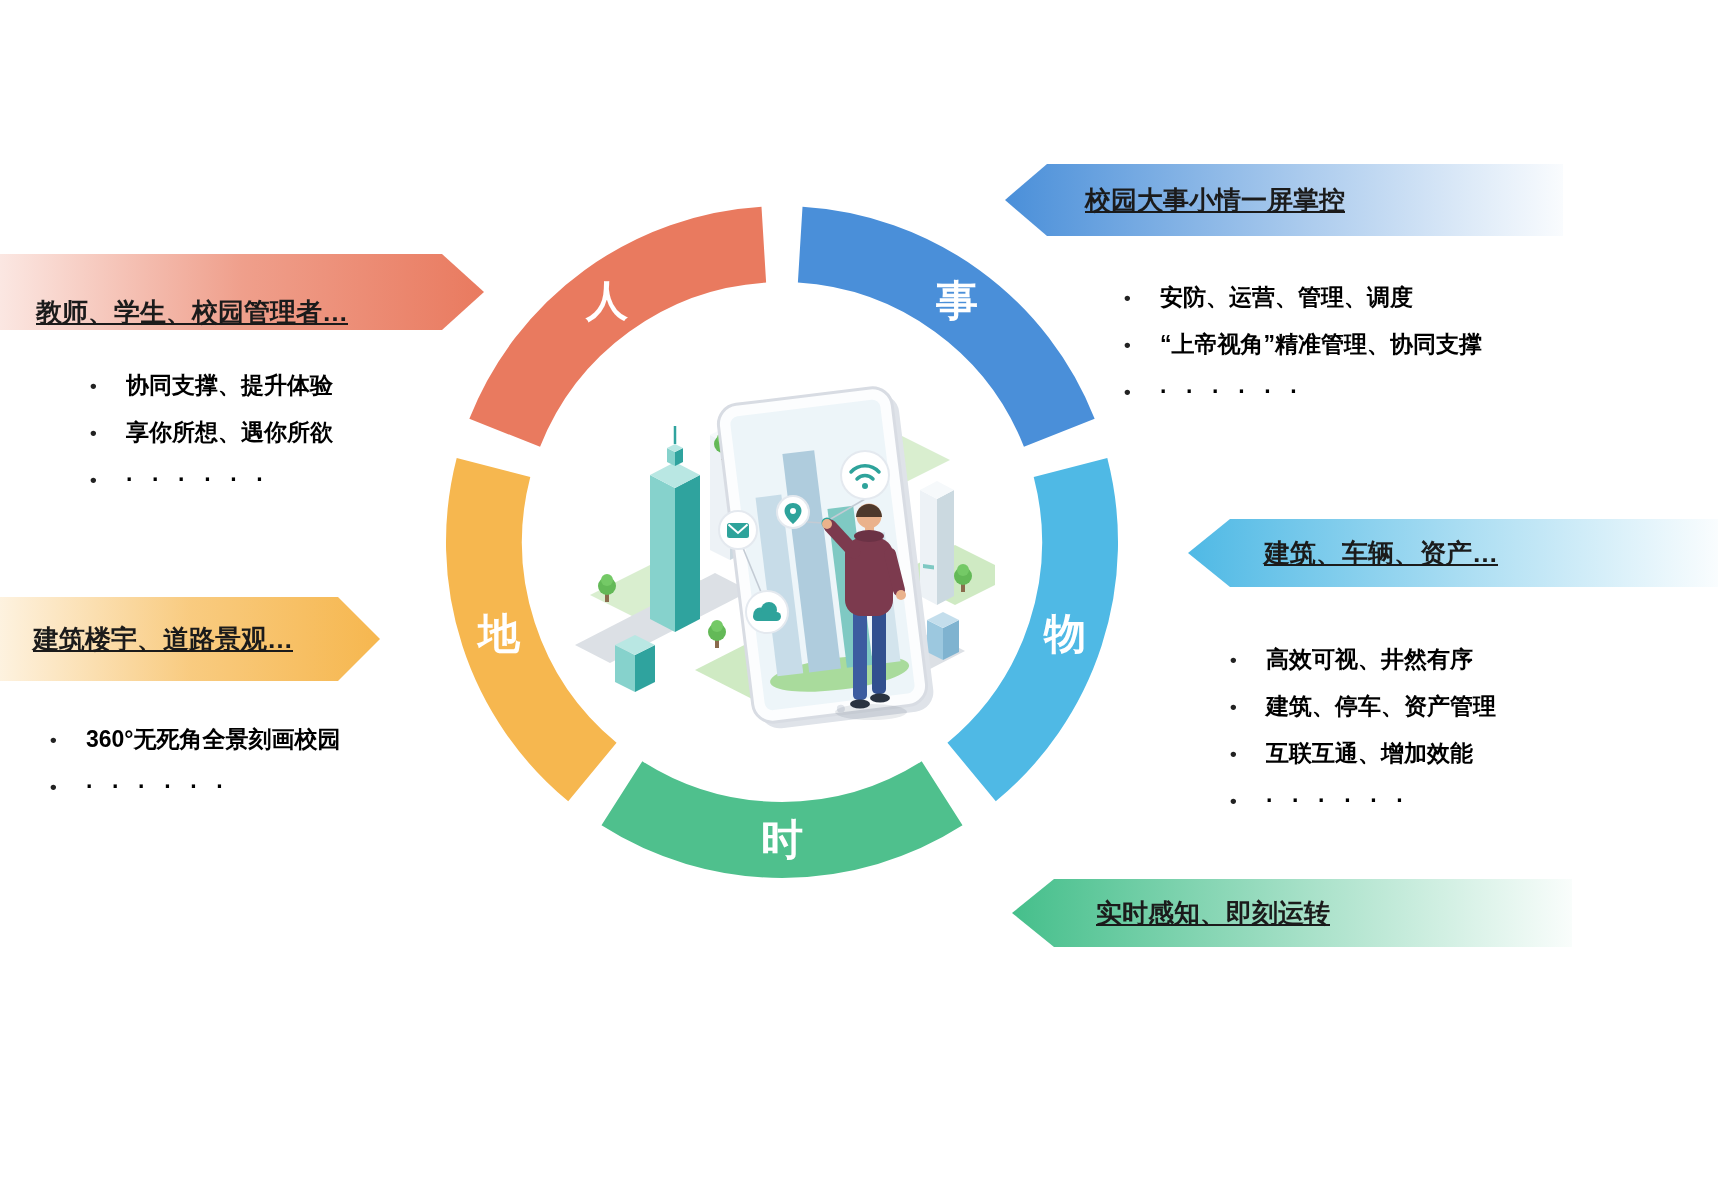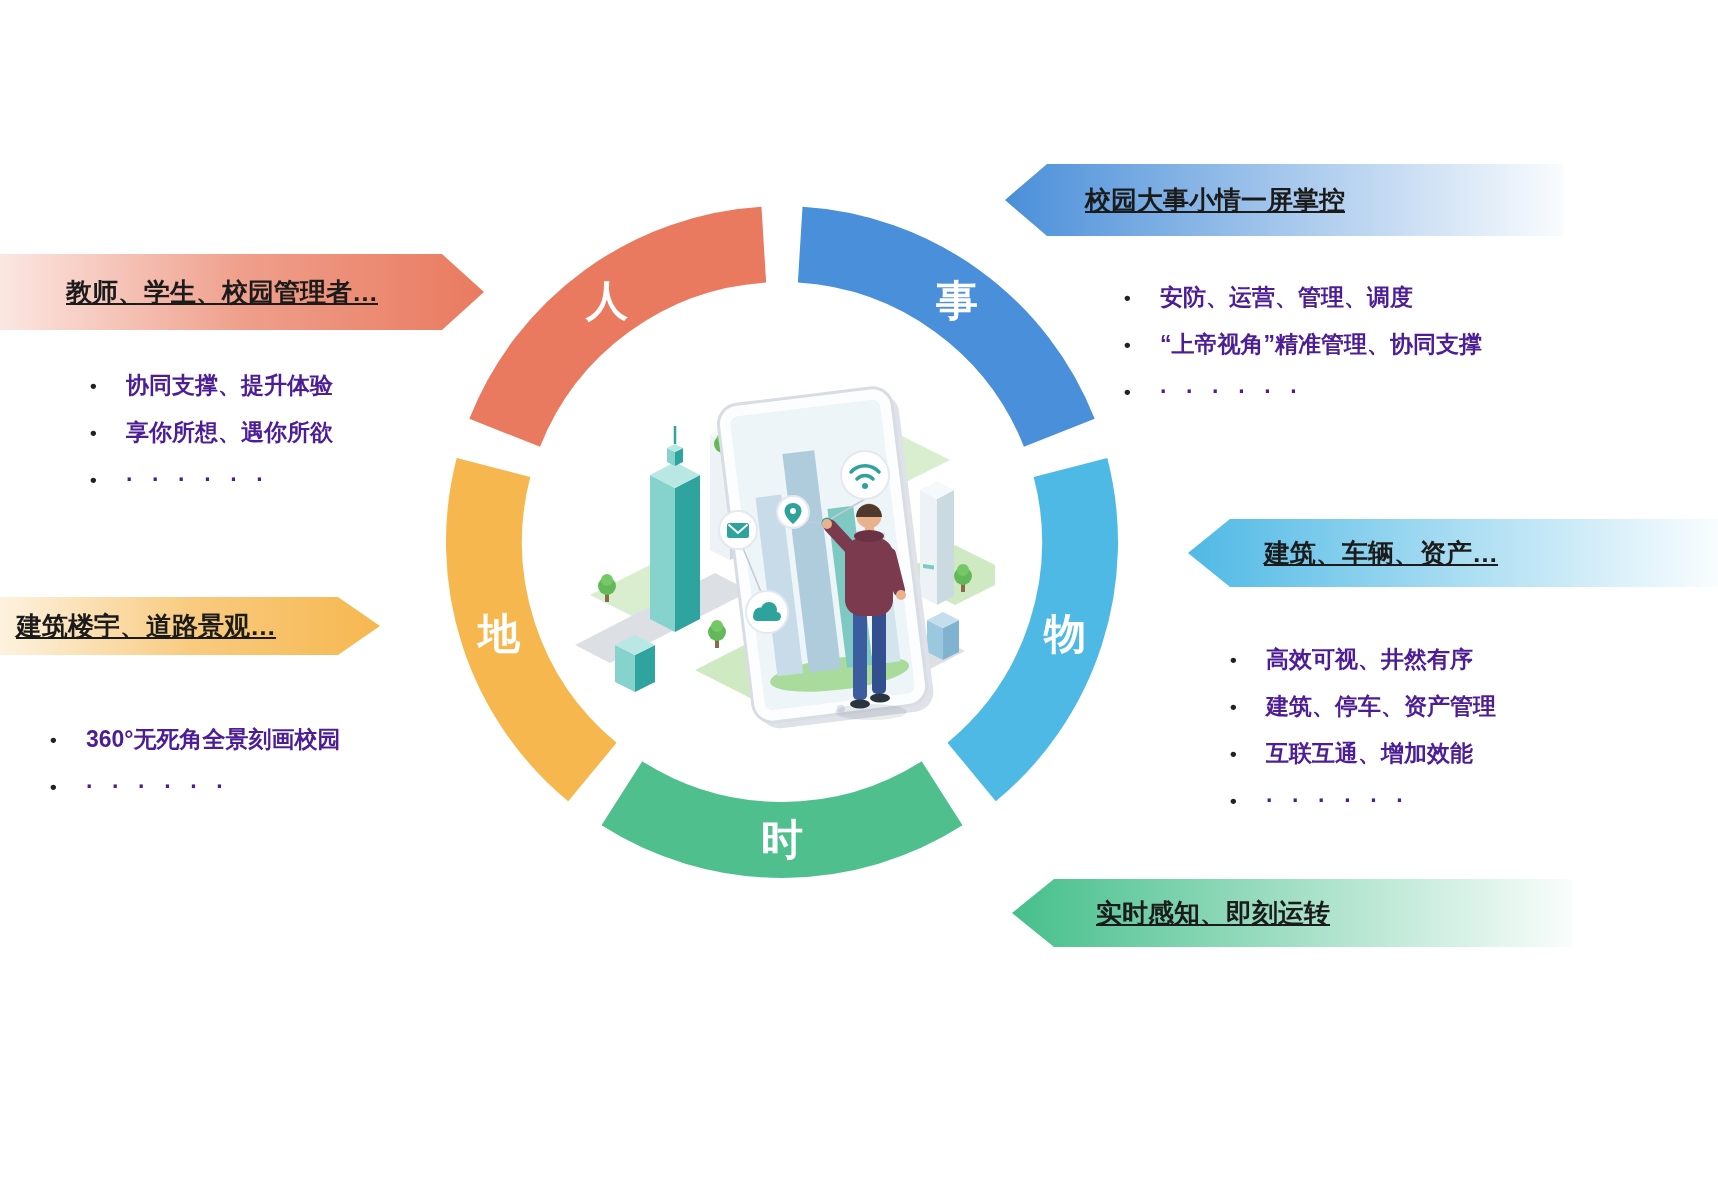--- a/index.html
+++ b/index.html
@@ -24,30 +24,30 @@
   .illustration { position:absolute; left:575px; top:340px; width:420px; height:420px; }
 
   
   .banner {
     position:absolute; display:flex; align-items:center;
     font-size:26px; font-weight:700; color:#1b1b1b; white-space:nowrap;text-decoration:underline;
   }
   .banner.point-right { clip-path:polygon(0 0, calc(100% - 42px) 0, 100% 50%, calc(100% - 42px) 100%, 0 100%); }
   .banner.point-left  { clip-path:polygon(42px 0, 100% 0, 100% 100%, 42px 100%, 0 50%); }
 
-  #banner-people { left:0;     top:254px; width:484px; height:76px; padding-left:66px; }
-  #banner-place  { left:0;     top:597px; width:380px; height:58px; padding-left:16px; }
+  #banner-people { left:0;     top:254px; width:484px; height:76px; padding-left:36px;align-items:flex-end; }
+  #banner-place  { left:0;     top:597px; width:380px; height:84px; padding-left:33px; }
   #banner-affairs{ left:1005px; top:164px; width:558px; height:72px; padding-left:80px; }
   #banner-objects{ left:1188px; top:519px; width:530px; height:68px; padding-left:76px;text-align:center; }
   #banner-time   { left:1012px; top:879px; width:560px; height:68px; padding-left:84px; }
 
   
   .bullets { position:absolute; list-style:none; }
   .bullets li {
-    position:relative; font-size:23px; font-weight:600; color:#4c1d95;
+    position:relative; font-size:23px; font-weight:600; color:#000000;
     line-height:47px; padding-left:38px; white-space:nowrap;
   }
   .bullets li::before {
     content:"•"; position:absolute; left:2px; top:0;
     font-size:19px; color:#222222;
   }
   .bullets li.dots { letter-spacing:6px; font-weight:700; }
 
   #bullets-people { left:88px;   top:362px; }
   #bullets-place  { left:48px;   top:716px; }

